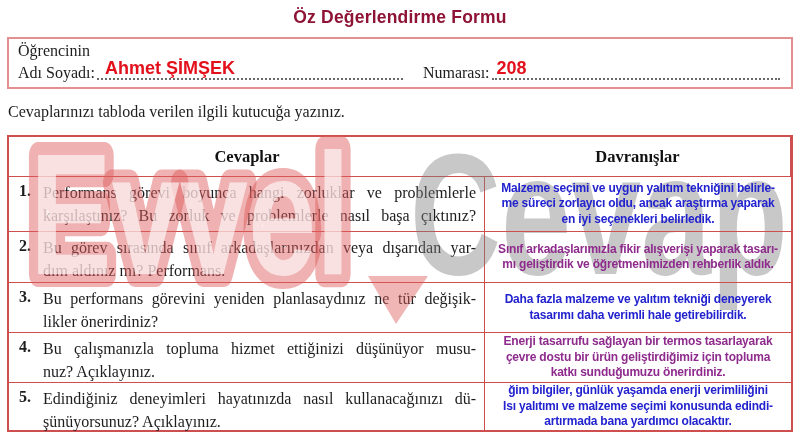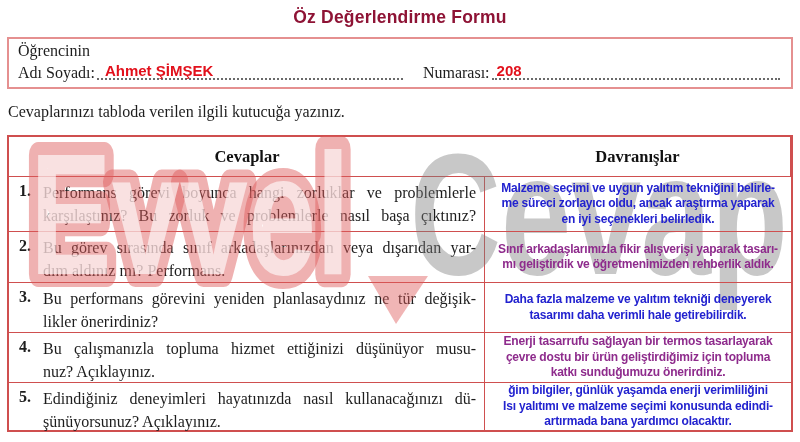--- a/index.html
+++ b/index.html
@@ -22,21 +22,21 @@
   .infobox{position:absolute;left:7px;top:37px;width:786px;height:52px;
            border:2px solid #e59090;padding:2px 9px 4px 9px;}
   .info-line1{font-size:16px;color:var(--ink);line-height:20px;}
   .info-line2{display:flex;align-items:flex-end;margin-top:1px;}
   .info-label{font-size:16px;color:var(--ink);white-space:nowrap;line-height:20px;}
   .leader{position:relative;border-bottom:2px dotted #6a6a6a;height:18px;margin:0 2px 3px 2px;}
   .leader.name{flex:0 0 306px;}
   .leader.number{flex:1;}
   .spacer{flex:0 0 18px;}
   .fill-value{position:absolute;bottom:-1px;font-family:"Liberation Sans",sans-serif;
-              font-weight:bold;font-size:15px;color:var(--accent);white-space:nowrap;}
+              font-weight:bold;font-size:18px;color:var(--accent);white-space:nowrap;}
   .fill-value.name{left:8px;}
   .fill-value.number{left:5px;}
 
   .instruction{position:absolute;left:8px;top:103px;font-size:16px;color:var(--ink);}
 
   
   .table{position:absolute;left:7px;top:135px;width:786px;
          border:2px solid var(--tb);display:grid;
          grid-template-columns:476px 1fr;
          grid-template-rows:40px 55px 51px 50px 50px 47px;}

